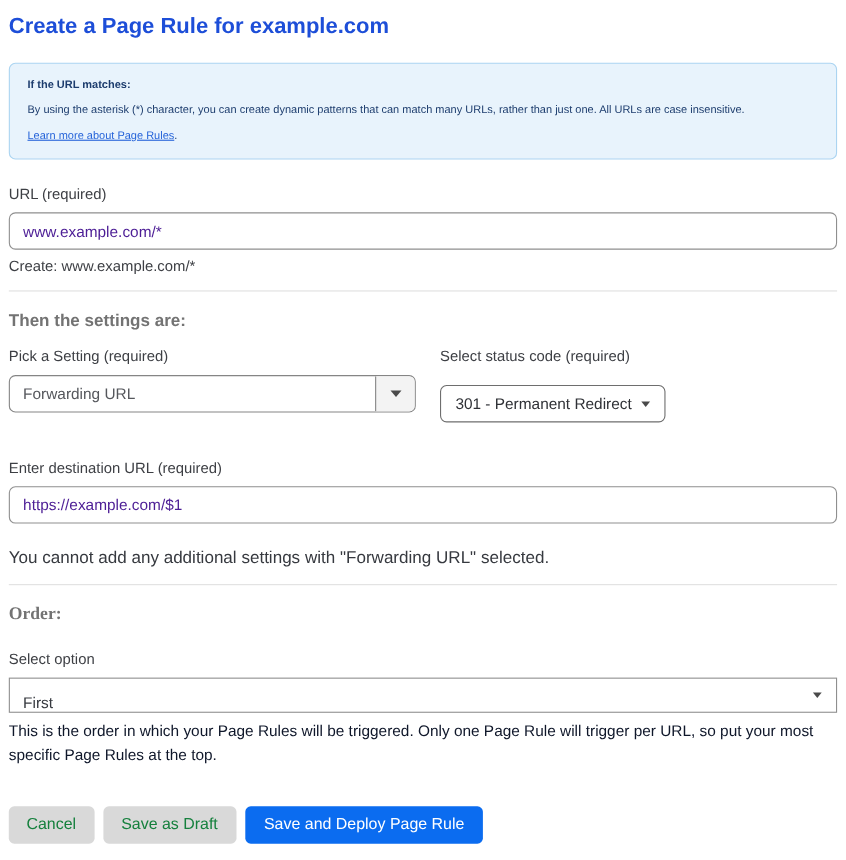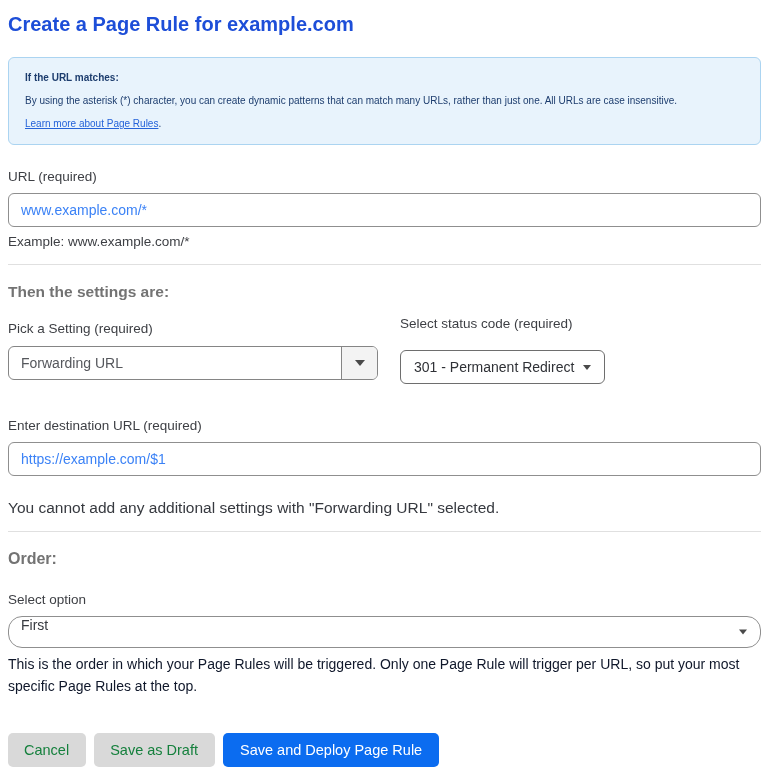--- a/index.html
+++ b/index.html
@@ -46,21 +46,21 @@
     color: #3d3f44;
   }
   .text-input {
     display: block;
     width: 100%;
     margin-top: 8px;
     height: 34px;
     padding: 0 12px;
     font-family: "Liberation Sans", "DejaVu Sans", sans-serif;
     font-size: 14px;
-    color: #3b82f6;
+    color: #4c1d95;
     border: 1px solid #8f8f8f;
     border-radius: 6px;
     background: #fff;
     outline: none;
   }
   .helper-text {
     margin-top: 7px;
     font-size: 13.5px;
     line-height: 16px;
     color: #3d3f44;
@@ -72,25 +72,25 @@
     margin: 14px 0 0;
   }
 
   h2.section-heading {
     margin: 18px 0 0;
     font-size: 15.5px;
     line-height: 18px;
     font-weight: 700;
     color: #737373;
   }
-  h2.order-heading { font-size: 16px; }
+  h2.order-heading { font-size: 16px; font-family: Liberation Serif, serif; }
 
   .settings-row {
     display: flex;
-    align-items: center;
+    align-items: flex-start;
     margin-top: 15px;
   }
   .settings-col-left { width: 370px; }
   .settings-col-right { margin-left: 22px; }
   .settings-row .field-label { margin-top: 0; }
 
   
   .select-segmented {
     margin-top: 9px;
     display: flex;
@@ -155,24 +155,24 @@
     line-height: 19px;
     color: #36393f;
   }
 
   
   .select-full {
     position: relative;
     margin-top: 8px;
     height: 32px;
     border: 1px solid #8f8f8f;
-    border-radius: 14px;
-    background: #fff;
-    display: flex;
-    align-items: flex-start;
+    border-radius: 0;
+    background: #fff;
+    display: flex;
+    align-items: flex-end;
     padding: 0 12px;
     font-size: 14px;
     color: #36393f;
     cursor: pointer;
   }
   .select-full .arrow-right {
     position: absolute;
     right: 13px;
     top: 50%;
     transform: translateY(-50%);
@@ -219,21 +219,21 @@
   <h1 class="page-title">Create a Page Rule for example.com</h1>
 
   <div class="info-box">
     <div class="info-heading">If the URL matches:</div>
     <div class="info-body">By using the asterisk (*) character, you can create dynamic patterns that can match many URLs, rather than just one. All URLs are case insensitive.</div>
     <div><a class="info-link">Learn more about Page Rules</a><span class="link-suffix">.</span></div>
   </div>
 
   <label class="field-label">URL (required)</label>
   <input class="text-input" type="text" value="www.example.com/*" style="">
-  <div class="helper-text">Example: www.example.com/*</div>
+  <div class="helper-text">Create: www.example.com/*</div>
 
   <hr class="divider">
 
   <h2 class="section-heading">Then the settings are:</h2>
 
   <div class="settings-row">
     <div class="settings-col-left">
       <label class="field-label">Pick a Setting (required)</label>
       <div class="select-segmented">
         <div class="select-value">Forwarding URL</div>

